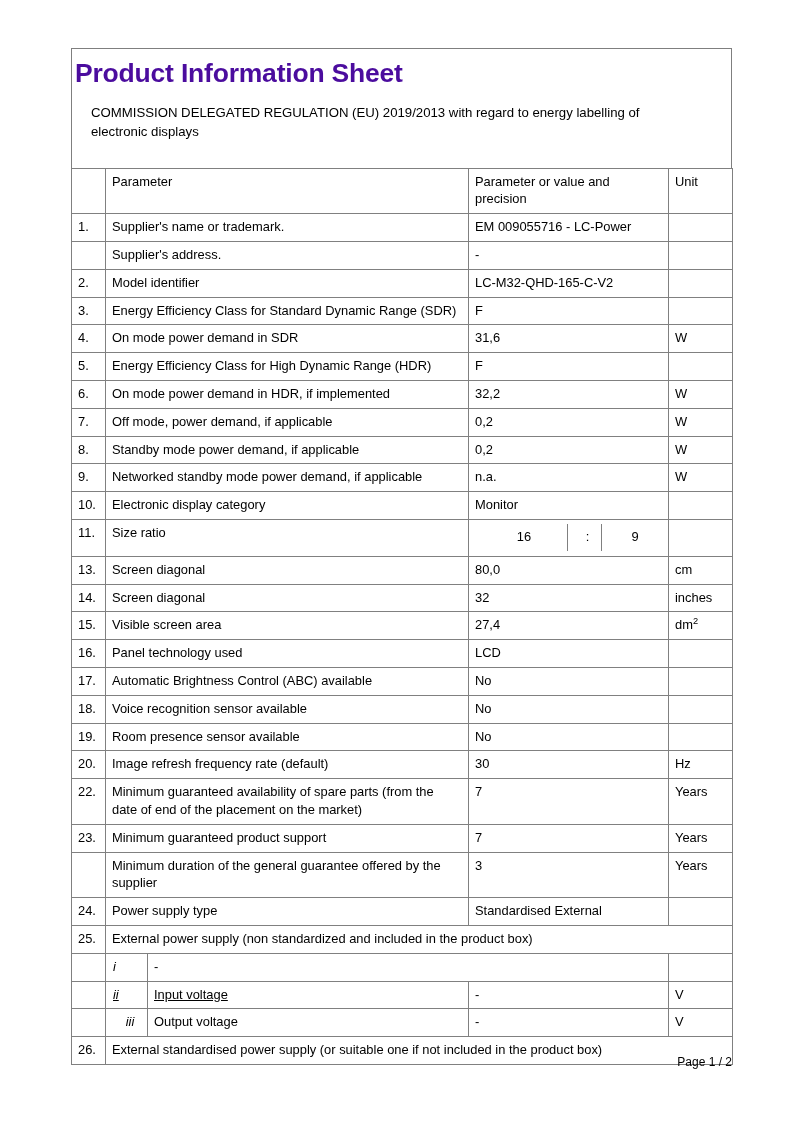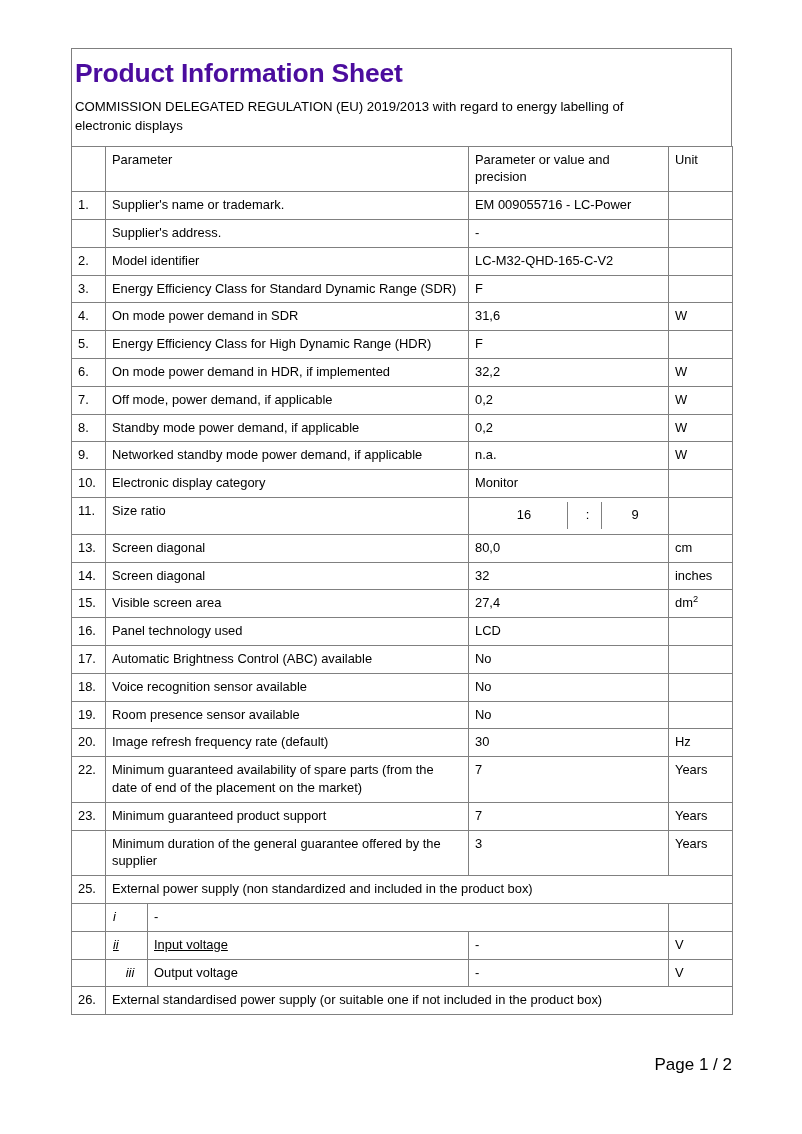--- a/index.html
+++ b/index.html
@@ -38,21 +38,21 @@
     font-weight: bold;
     color: #4B0C9E;
     letter-spacing: -0.2px;
     margin: 0 0 10px 0;
     line-height: 1.1;
   }
   .doc-subtitle {
     font-size: 13.2px;
     line-height: 1.42;
     color: #000000;
-    margin: 0;
+    margin: 16px;
     max-width: 600px;
   }
   table.pis {
     border-collapse: collapse;
     width: 661px;
     table-layout: fixed;
     font-size: 12.9px;
   }
   table.pis td, table.pis th {
     border: 1px solid #808080;
@@ -107,21 +107,21 @@
   .sub-label { text-align: left; }
 
   sup { font-size: 0.72em; vertical-align: super; line-height: 0; }
 
   .footer {
     position: absolute;
     left: 71px;
     top: 1055px;
     width: 661px;
     text-align: right;
-    font-size: 17px;
+    font-size: 12px;
     color: #000000;
   }
 </style>
 </head>
 <body>
 
 <div class="page">
 
   <div class="sheet">
 
@@ -282,20 +282,26 @@
             <td class="val-right">7</td>
             <td class="unit">Years</td>
           </tr>
           <tr>
             <td class="num"></td>
             <td>Minimum duration of the general guarantee offered by the supplier</td>
             <td class="val-right">3</td>
             <td class="unit">Years</td>
           </tr>
           <tr>
+            <td class="num">24.</td>
+            <td>Power supply type</td>
+            <td class="val-left">Standardised External</td>
+            <td class="unit"></td>
+          </tr>
+          <tr>
             <td class="num">25.</td>
             <td colspan="3">External power supply (non standardized and included in the product box)</td>
           </tr>
           <tr>
             <td class="num"></td>
             <td colspan="2" style="padding: 0px;">
               <div class="split-wrap">
                 <div class="split-cell rom" style="width: 34px; border-right: 1px solid rgb(128, 128, 128);">i</div>
                 <div class="split-cell sub-label">-</div>
               </div>

